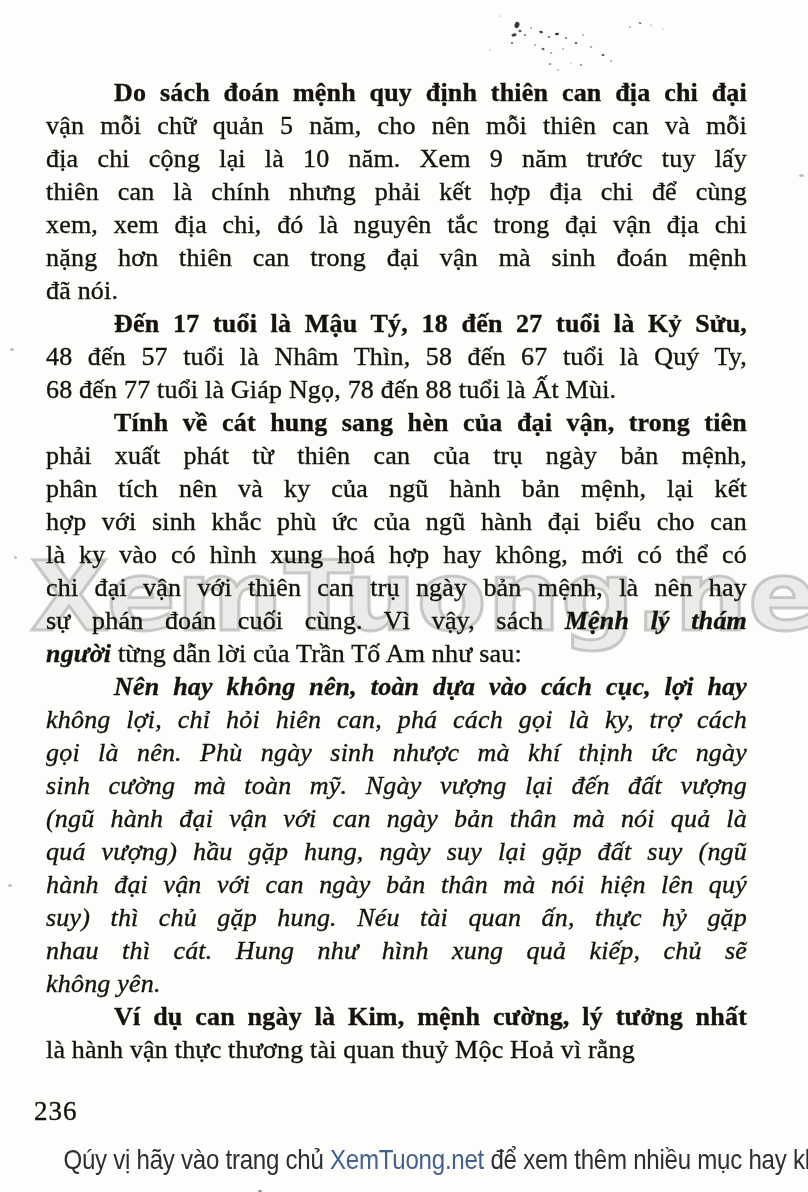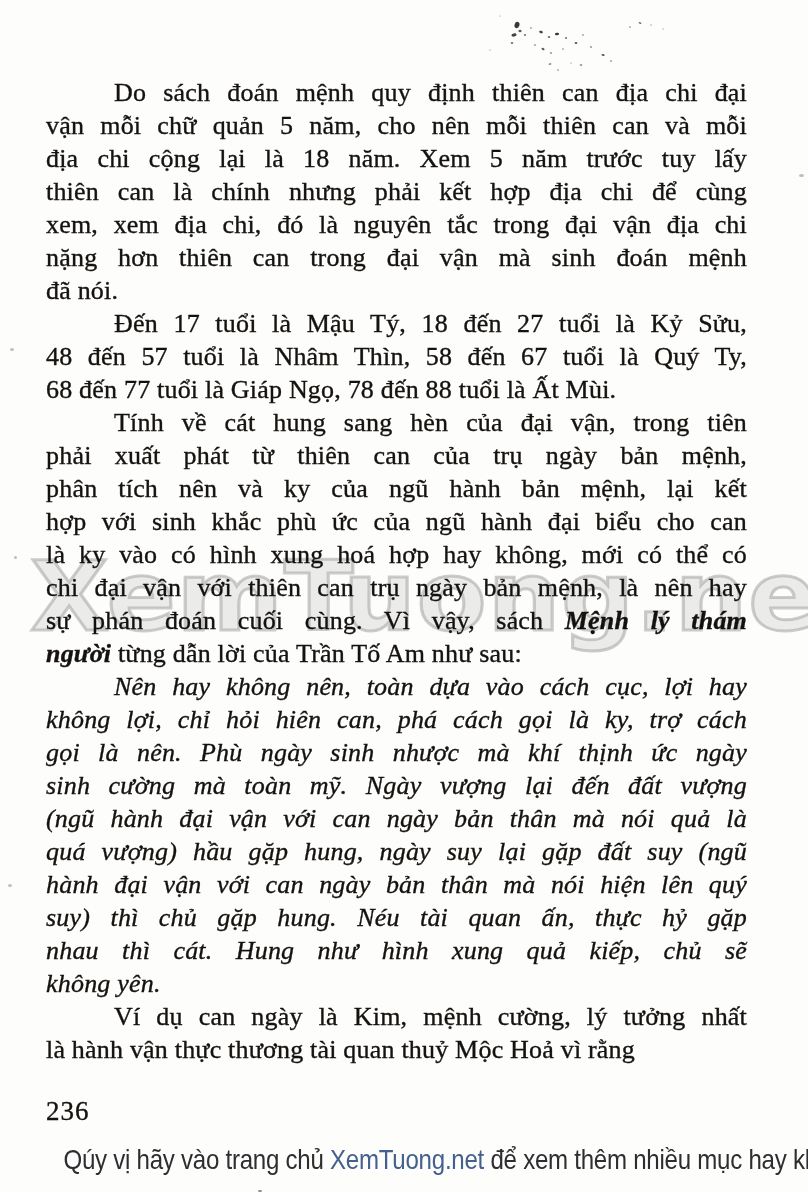--- a/index.html
+++ b/index.html
@@ -26,21 +26,21 @@
     letter-spacing: 0.2px;
     -webkit-text-stroke: 0.35px currentColor; 
   }
   .para { margin: 0; }
   .para.italic { font-style: italic; }
   .line {
     text-align: justify;
     text-align-last: justify;
   }
   .line.no-just { text-align-last: left; }
-  .line.indent { text-indent: 68px; }
+  .line.indent { text-indent: 68px; font-weight: bold; }
   .it { font-style: italic; font-weight: bold; }
 
   
   .watermark {
     position: absolute;
     top: 545px; left: 30px;
     width: 750px;
     font-family: "DejaVu Sans", sans-serif;
     font-weight: bold;
     font-size: 96px;
@@ -52,21 +52,21 @@
     text-shadow: 0 0 1px rgba(160,160,160,0.25);
     mix-blend-mode: multiply;
     transform: scaleX(1.06);
     transform-origin: left center;
     z-index: 5;
     pointer-events: none;
   }
 
   .page-number {
     position: absolute;
-    top: 1096px; left: 46px;
+    top: 1096px; left: 34px;
     font-size: 27px;
     letter-spacing: 1px;
     -webkit-text-stroke: 0.35px currentColor;
   }
 
   
   .footer {
     position: absolute;
     top: 1144px; left: 0;
     width: 808px;
@@ -138,21 +138,21 @@
       <ellipse cx="233" cy="25" rx="0.9" ry="0.6" opacity="0.4"></ellipse>
       <ellipse cx="60" cy="46" rx="0.9" ry="0.6" opacity="0.35"></ellipse>
       <ellipse cx="70" cy="12" rx="0.8" ry="0.6" opacity="0.35"></ellipse>
     </g>
   </svg>
 
   <div class="text-block" id="text-block">
       <div class="para">
         <div class="line indent">Do sách đoán mệnh quy định thiên can địa chi đại</div>
         <div class="line">vận mỗi chữ quản 5 năm, cho nên mỗi thiên can và mỗi</div>
-        <div class="line">địa chi cộng lại là 18 năm. Xem 5 năm trước tuy lấy</div>
+        <div class="line">địa chi cộng lại là 10 năm. Xem 9 năm trước tuy lấy</div>
         <div class="line">thiên can là chính nhưng phải kết hợp địa chi để cùng</div>
         <div class="line">xem, xem địa chi, đó là nguyên tắc trong đại vận địa chi</div>
         <div class="line">nặng hơn thiên can trong đại vận mà sinh đoán mệnh</div>
         <div class="line no-just">đã nói.</div>
       </div>
       <div class="para">
         <div class="line indent">Đến 17 tuổi là Mậu Tý, 18 đến 27 tuổi là Kỷ Sửu,</div>
         <div class="line">48 đến 57 tuổi là Nhâm Thìn, 58 đến 67 tuổi là Quý Ty,</div>
         <div class="line no-just">68 đến 77 tuổi là Giáp Ngọ, 78 đến 88 tuổi là Ất Mùi.</div>
       </div>

